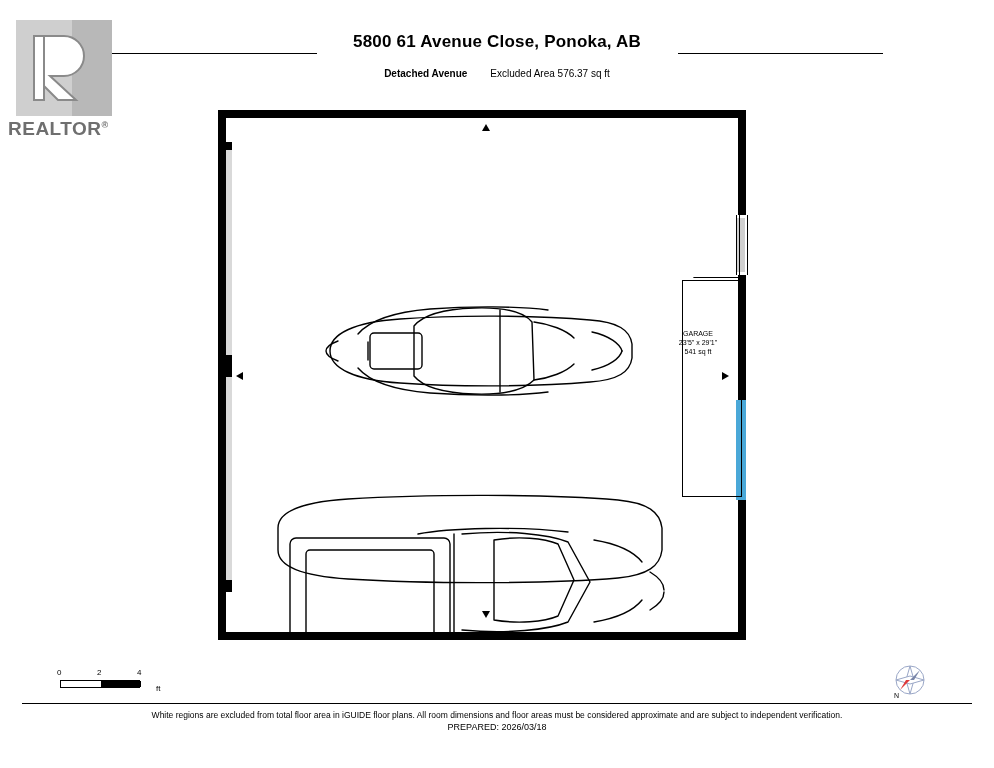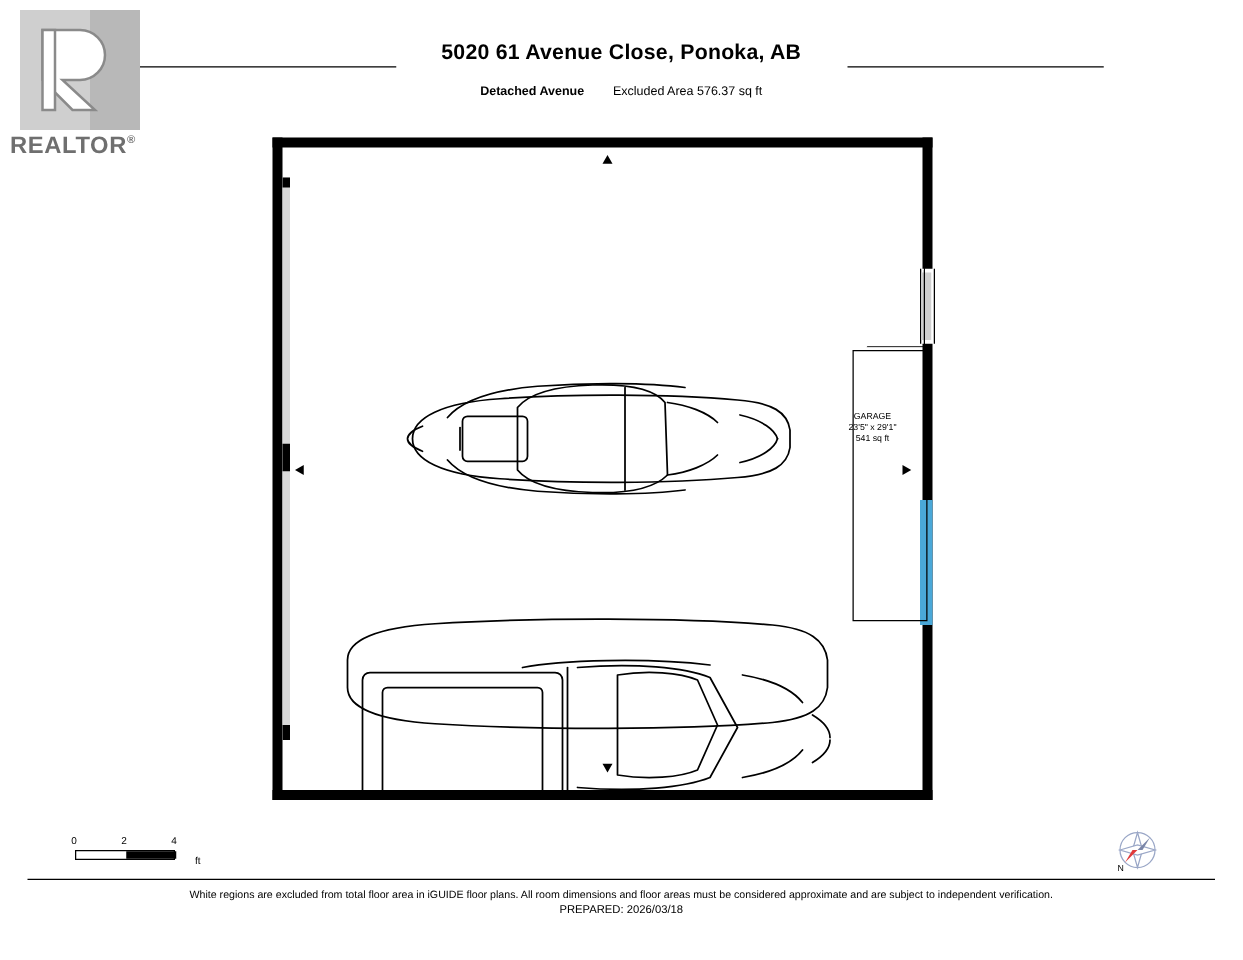--- a/index.html
+++ b/index.html
@@ -47,21 +47,21 @@
   }
   #subtitle .sub-area {
     font-weight: normal;
     margin-left: 23px;
   }
 
   
   #realtor-logo {
     position: absolute;
     left: 8px;
-    top: 8px;
+    top: 20px;
     width: 124px;
     height: 124px;
   }
   #realtor-logo .logo-mark {
     position: absolute;
     left: 8px;
     top: 0;
     width: 96px;
     height: 96px;
   }
@@ -265,21 +265,21 @@
       <rect x="56" y="0" width="40" height="96" fill="#b8b8b8"></rect>
       <path d="M18 16 h30 a20 20 0 0 1 0 40 h-14 l26 24 h-18 L18 56 z" fill="#ffffff" stroke="#8a8a8a" stroke-width="2"></path>
       <rect x="18" y="16" width="10" height="64" fill="#ffffff" stroke="#8a8a8a" stroke-width="2"></rect>
     </svg>
   </div>
   <div class="logo-word">
     <span>REALTOR</span><span class="logo-reg">®</span>
   </div>
 </div>
 
-<div id="title">5020 61 Avenue Close, Ponoka, AB</div>
+<div id="title">5800 61 Avenue Close, Ponoka, AB</div>
 <div class="title-rule" id="rule-left"></div>
 <div class="title-rule" id="rule-right"></div>
 
 <div id="subtitle">
   <span>Detached Avenue</span><span class="sub-area">Excluded Area 576.37 sq ft</span>
 </div>
 
 <div id="plan">
 
   <svg id="vehicles" viewBox="0 0 528 530" xmlns="http://www.w3.org/2000/svg">

